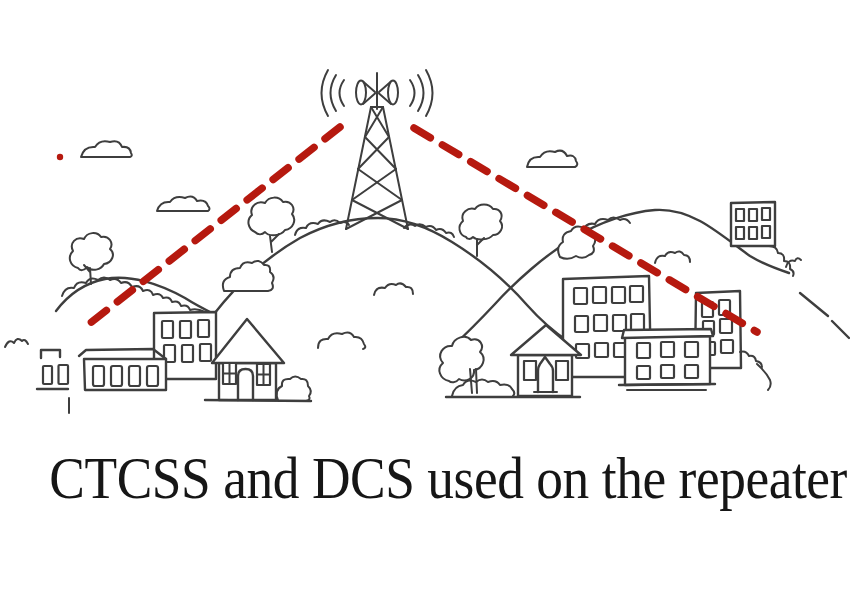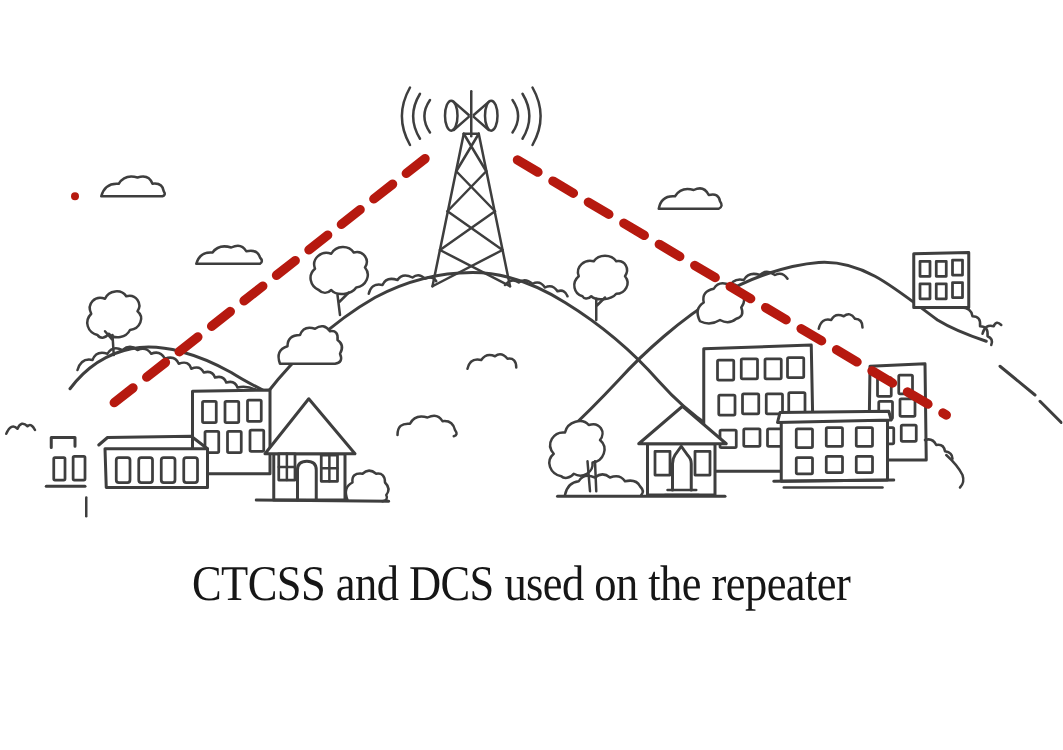--- a/index.html
+++ b/index.html
@@ -17,22 +17,22 @@
   .stage{position:absolute;inset:0;}
   svg{display:block;}
   .s{fill:none;stroke:var(--ink);stroke-width:2.4;stroke-linecap:round;stroke-linejoin:round;}
   .sf{fill:#ffffff;stroke:var(--ink);stroke-width:2.4;stroke-linecap:round;stroke-linejoin:round;}
   .thin{stroke-width:2;}
   .w{fill:#ffffff;stroke:var(--ink);stroke-width:2.2;stroke-linejoin:round;}
   .red-dash{stroke:var(--signal-red);stroke-width:7.5;stroke-linecap:round;stroke-dasharray:19 14;fill:none;}
   .red-fill{fill:var(--signal-red);}
   .caption{
     position:absolute;left:0;right:17px;top:444px;
-    text-align:center;color:var(--caption-color);
-    font-size:40px;line-height:1.15;
+    text-align:left;color:var(--caption-color);
+    font-size:60px;line-height:1.15;
   }
   .caption span{
     display:inline-block;white-space:nowrap;
     transform:scaleX(0.89);transform-origin:50% 50%;
     letter-spacing:-0.5px;
   }
 </style>
 </head>
 <body>
 

